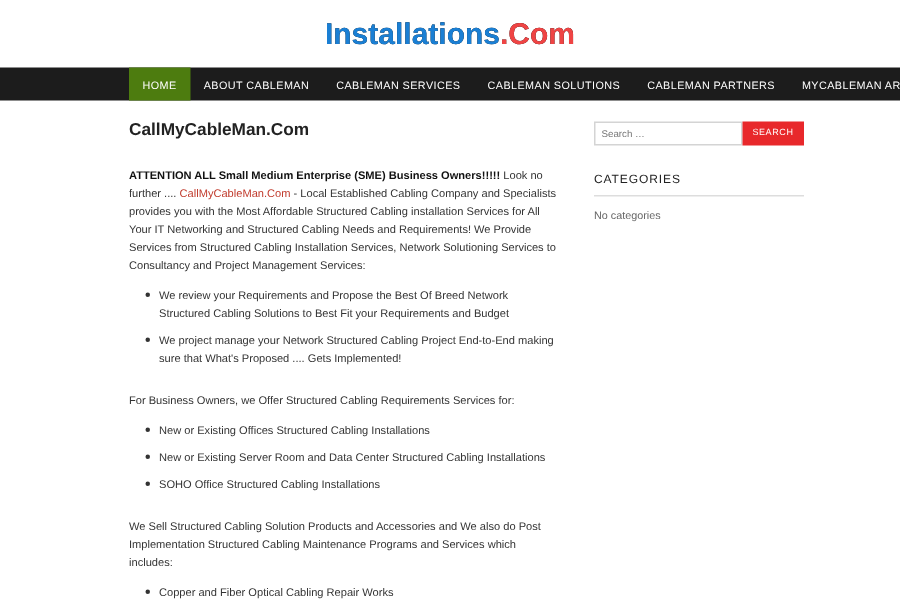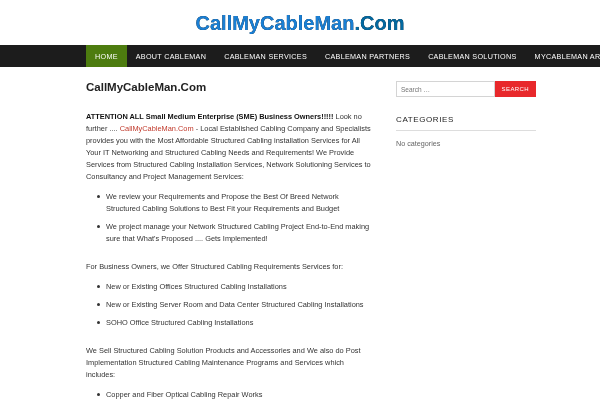--- a/index.html
+++ b/index.html
@@ -26,21 +26,21 @@
   }
   .site-title {
     font-size: 20px;
     font-weight: bold;
     color: #1a7fd4;
     letter-spacing: 0px;
     font-family: "Liberation Sans", sans-serif;
     display: inline-block;
     text-shadow: 0 0 0 #000;
   }
-  .site-title .dark { color: #0369a1; text-align: right; }
+  .site-title .dark { color: #ef4444; text-align: right; }
 
   
   .nav-bar {
     width: 100%;
     background: #1c1c1c;
     height: 22px;
     display: flex;
     align-items: stretch;
     padding-left: 86px;
   }
@@ -159,30 +159,30 @@
     color: #666;
   }
 </style>
 </head>
 <body>
 
 <div id="page">
 
   <div class="site-header">
     <span class="site-title">
-      <span>CallMyCableMan</span><span class="dark">.Com</span>
+      <span>Installations</span><span class="dark">.Com</span>
     </span>
   </div>
 
   <div class="nav-bar" id="navbar">
       <div class="nav-item active">HOME</div>
       <div class="nav-item">ABOUT CABLEMAN</div>
       <div class="nav-item">CABLEMAN SERVICES</div>
+      <div class="nav-item">CABLEMAN SOLUTIONS</div>
       <div class="nav-item">CABLEMAN PARTNERS</div>
-      <div class="nav-item">CABLEMAN SOLUTIONS</div>
       <div class="nav-item">MYCABLEMAN ARTICLES</div>
     </div>
 
   <div class="content-wrap">
 
     <div class="main-col">
       <h1 class="entry-title">CallMyCableMan.Com</h1>
 
       <p class="para">
         <strong>ATTENTION ALL Small Medium Enterprise (SME) Business Owners!!!!!</strong><span> Look no further ....</span>

